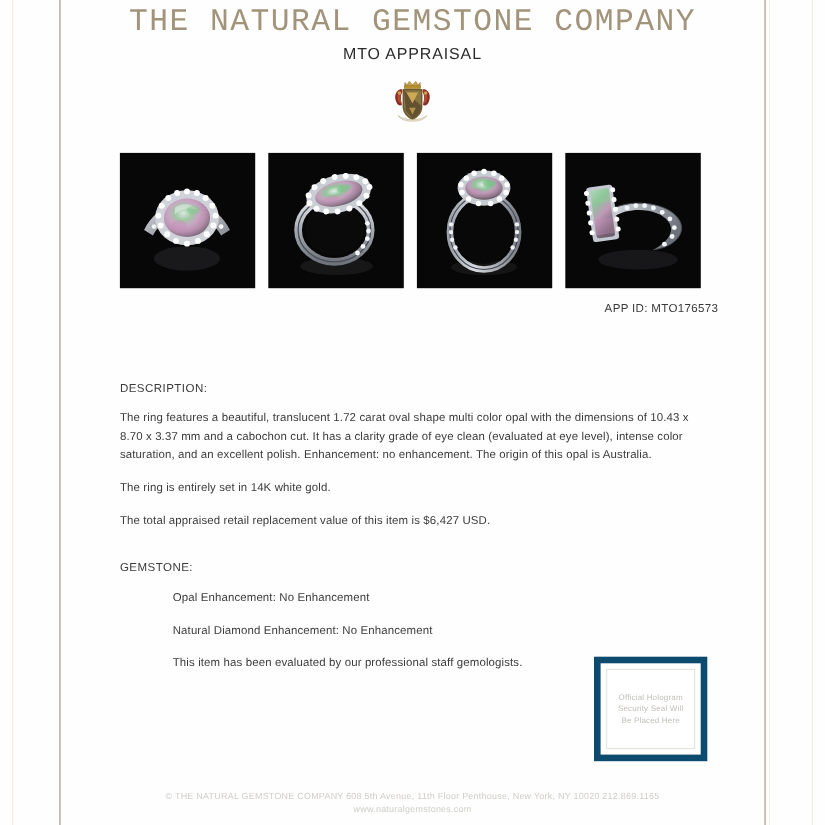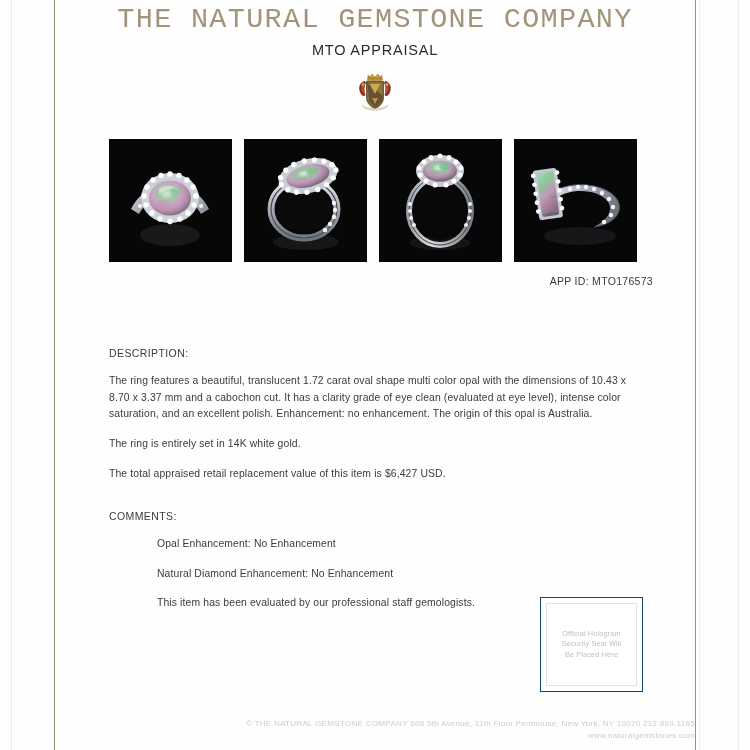--- a/index.html
+++ b/index.html
@@ -120,21 +120,21 @@
   .comments-block { margin-top: 28px; }
   .comments-block .para { margin-bottom: 13px; margin-left: 48px; }
 
   
   .seal {
     position: absolute;
     left: 485px;
     top: 597px;
     width: 103px;
     height: 95px;
-    border: 1px solid #0c4a6e;
+    border: 6px solid #0c4a6e;
     background: #ffffff;
     box-sizing: border-box;
   }
   .seal-inner {
     position: absolute;
     left: 5px;
     top: 5px;
     right: 5px;
     bottom: 5px;
     border: 1px solid #e6e3dc;
@@ -156,21 +156,20 @@
     left: 0;
     right: 0;
     bottom: 8px;
     text-align: center;
   }
   .footer-line {
     font-size: 8.1px;
     color: #cfcdc8;
     letter-spacing: 0.25px;
     line-height: 12px;
-    text-align: right;
   }
 </style>
 </head>
 <body>
 
 <div class="frame-line frame-left-outer"></div>
 <div class="frame-line frame-left-inner"></div>
 <div class="frame-line frame-right-inner"></div>
 <div class="frame-line frame-right-mid"></div>
 <div class="frame-line frame-right-outer"></div>
@@ -449,21 +448,21 @@
 
   <div class="content">
 
     <div class="section-head">DESCRIPTION:</div>
 
     <p class="para">The ring features a beautiful, translucent 1.72 carat oval shape multi color opal with the dimensions of 10.43 x 8.70 x 3.37 mm and a cabochon cut. It has a clarity grade of eye clean (evaluated at eye level), intense color saturation, and an excellent polish. Enhancement: no enhancement. The origin of this opal is Australia.</p>
     <p class="para">The ring is entirely set in 14K white gold.</p>
     <p class="para">The total appraised retail replacement value of this item is $6,427 USD.</p>
 
     <div class="comments-block">
-      <div class="section-head">COMMENTS:</div>
+      <div class="section-head">GEMSTONE:</div>
       <p class="para">Opal Enhancement: No Enhancement</p>
       <p class="para">Natural Diamond Enhancement: No Enhancement</p>
       <p class="para">This item has been evaluated by our professional staff gemologists.</p>
     </div>
 
   </div>
 
   <div class="seal">
     <div class="seal-inner">
       <div class="seal-text">

